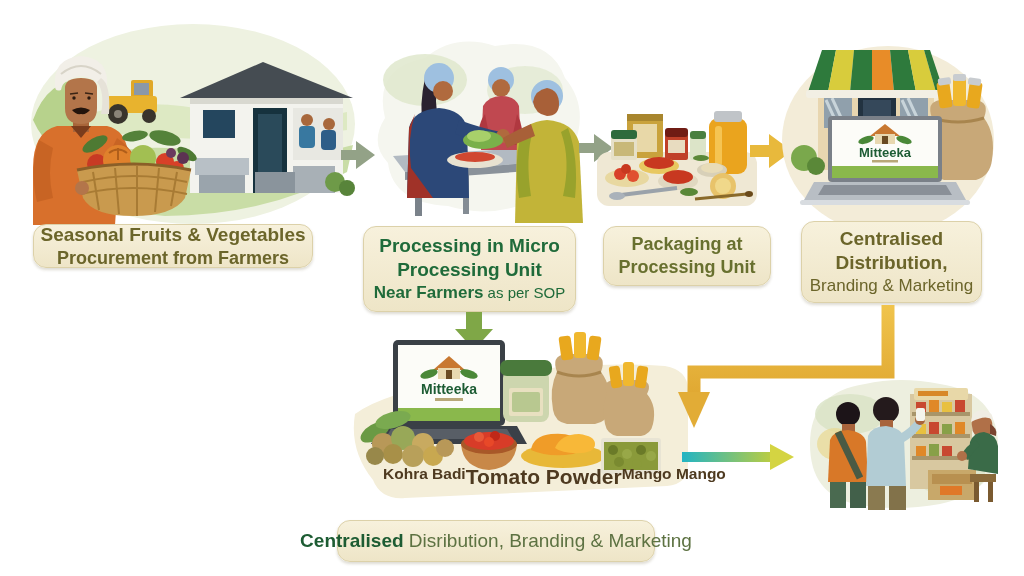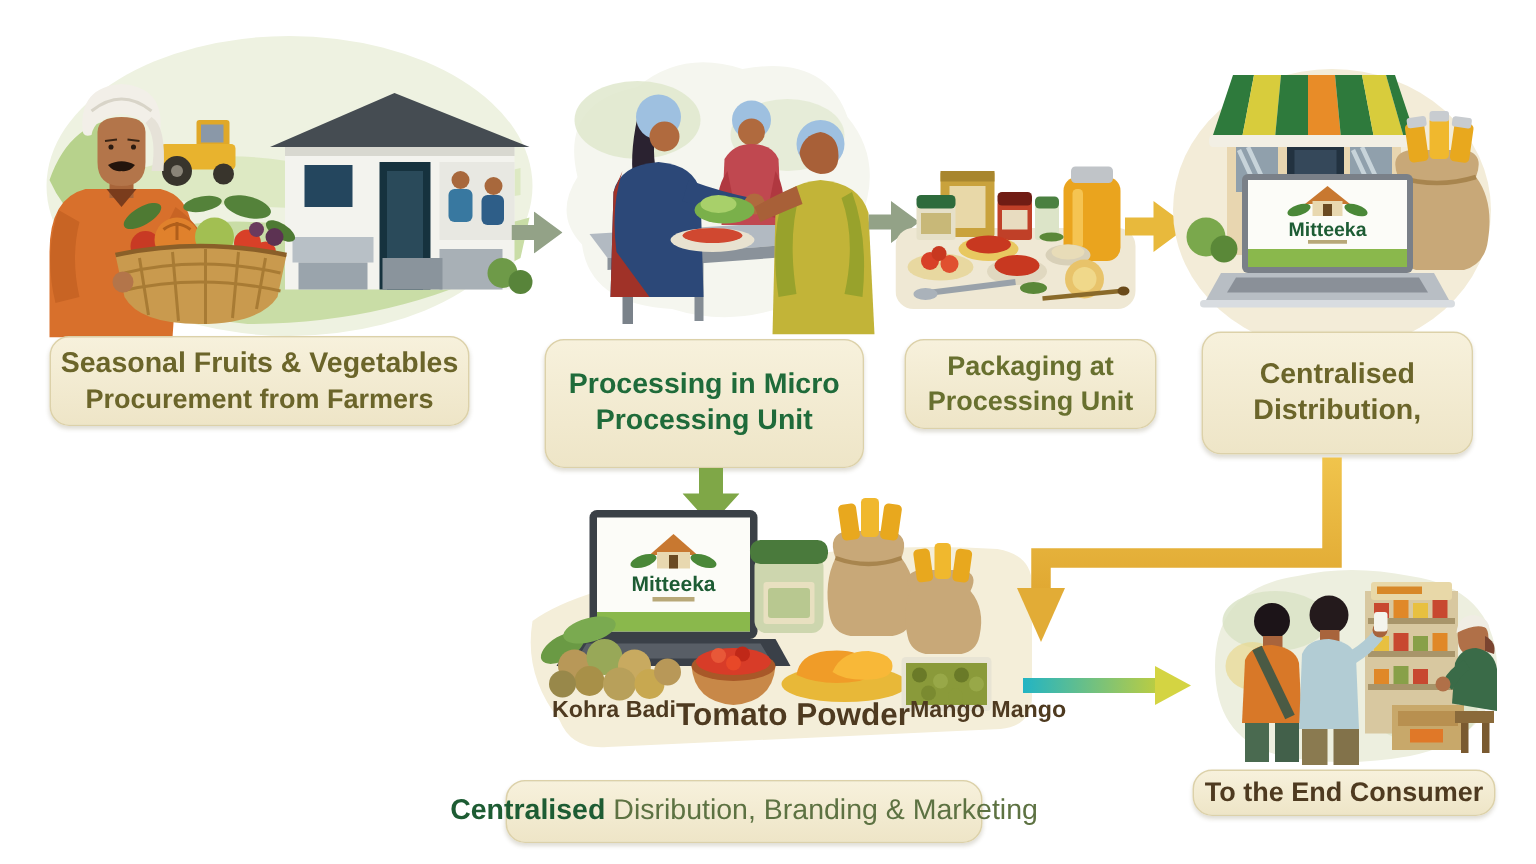--- a/index.html
+++ b/index.html
@@ -88,21 +88,21 @@
       <circle cx="158" cy="138" r="6" fill="#5c3252"></circle>
       <circle cx="146" cy="133" r="5" fill="#6a3a5e"></circle>
       <path d="M52,150 Q108,138 166,150 L160,178 Q148,196 108,196 Q68,196 58,178 Z" fill="#c99a4e"></path>
       <path d="M52,150 Q108,138 166,150" stroke="#8a5f28" stroke-width="3" fill="none"></path>
       <path d="M58,162 Q108,150 162,162 M56,174 Q108,162 162,174" stroke="#a87b34" stroke-width="2" fill="none"></path>
       <path d="M68,152 L74,190 M90,148 L94,194 M112,146 L112,196 M134,148 L130,192 M152,152 L146,186" stroke="#a87b34" stroke-width="2" fill="none"></path>
       <circle cx="57" cy="168" r="7" fill="#b3754a"></circle>
     </g>
   </svg>
 
-  <div class="labelbox" style="left:33px;top:224px;width:280px;height:60px">
+  <div class="labelbox" style="left:33px;top:224px;width:280px;height:44px">
     <div class="olive b" style="font-size:19px;line-height:25px">Seasonal Fruits &amp; Vegetables</div>
     <div class="olive b" style="font-size:18px;line-height:23px">Procurement from Farmers</div>
   </div>
 
   <svg class="abs" style="left:341px;top:141px" width="34" height="28" viewBox="0 0 34 28">
     <path d="M0,9 h15 v-9 l19,14 l-19,14 v-9 h-15 z" fill="#93a287"></path>
   </svg>
 
   <svg class="abs" style="left:363px;top:28px" width="225" height="195" viewBox="0 0 225 195">
     <path d="M22,90 Q10,40 62,30 Q92,5 132,18 Q187,8 202,50 Q227,80 210,120 Q222,160 175,170 Q130,192 85,178 Q30,175 25,135 Q6,115 22,90Z" fill="#f5f6ef"></path>
@@ -139,20 +139,23 @@
     </g>
     <ellipse cx="120" cy="112" rx="20" ry="9" fill="#7ab04a"></ellipse>
     <ellipse cx="116" cy="108" rx="12" ry="6" fill="#a8d06a"></ellipse>
     <ellipse cx="112" cy="132" rx="28" ry="8" fill="#e8e2d0"></ellipse>
     <ellipse cx="112" cy="129" rx="20" ry="5" fill="#d04830"></ellipse>
   </svg>
 
   <div class="labelbox" style="left:363px;top:226px;width:213px;height:86px">
     <div class="green b" style="font-size:19px;line-height:24px">Processing in Micro</div>
     <div class="green b" style="font-size:19px;line-height:24px">Processing Unit</div>
+    <div style="line-height:22px">
+      <span class="green b" style="font-size:17px">Near Farmers</span><span class="green" style="font-size:15px"> as per SOP</span>
+    </div>
   </div>
 
   <svg class="abs" style="left:579px;top:134px" width="34" height="28" viewBox="0 0 34 28">
     <path d="M0,9 h15 v-9 l19,14 l-19,14 v-9 h-15 z" fill="#93a287"></path>
   </svg>
 
   <svg class="abs" style="left:597px;top:100px" width="170" height="112" viewBox="0 0 170 112">
     <rect x="0" y="52" width="160" height="54" rx="12" fill="#efe8d4"></rect>
     <g>
       <rect x="30" y="14" width="36" height="44" rx="2" fill="#c9a23c"></rect>
@@ -253,20 +256,21 @@
       <rect x="92" y="118" width="26" height="2.5" fill="#b8a878"></rect>
       <polygon points="34,140 176,140 186,158 24,158" fill="#b8bec4"></polygon>
       <polygon points="44,143 166,143 172,153 38,153" fill="#8a9098"></polygon>
       <rect x="20" y="158" width="170" height="5" rx="2.5" fill="#d8dce0"></rect>
     </g>
   </svg>
 
   <div class="labelbox" style="left:801px;top:221px;width:181px;height:82px">
     <div class="olive b" style="font-size:19px;line-height:24px">Centralised</div>
     <div class="olive b" style="font-size:19px;line-height:24px">Distribution,</div>
+    <div class="olive" style="font-size:17px;line-height:22px">Branding &amp; Marketing</div>
   </div>
 
   <svg class="abs" style="left:455px;top:312px" width="38" height="38" viewBox="0 0 38 38">
     <path d="M11,0 h16 v17 h11 l-19,21 l-19,-21 h11 z" fill="#7fa747"></path>
   </svg>
 
   <svg class="abs" style="left:345px;top:332px" width="345" height="168" viewBox="0 0 345 168">
     <path d="M10,82 Q40,60 120,48 Q230,28 320,34 Q343,38 343,58 L343,132 Q343,152 322,154 L60,166 Q36,168 28,148 Q4,118 10,82 Z" fill="#f4eed9"></path>
     <g>
       <rect x="48" y="8" width="112" height="86" rx="5" fill="#3a4046"></rect>
@@ -331,21 +335,21 @@
       <rect x="259" y="110" width="54" height="28" fill="#8a9a3a"></rect>
       <circle cx="268" cy="118" r="5" fill="#6a7a28"></circle>
         <circle cx="282" cy="122" r="5" fill="#98a848"></circle>
         <circle cx="296" cy="118" r="5" fill="#6a7a28"></circle>
         <circle cx="306" cy="124" r="5" fill="#98a848"></circle>
         <circle cx="274" cy="130" r="5" fill="#7a8a30"></circle>
         <circle cx="292" cy="132" r="5" fill="#8a9a3a"></circle>
     </g>
   </svg>
 
-  <div class="abs" style="left:368px;top:465px;width:300px;display:flex;justify-content:space-between">
+  <div class="abs" style="left:383px;top:465px;width:300px;display:flex;justify-content:space-between">
     <span class="brown b" style="font-size:15.5px;white-space:nowrap">Kohra Badi</span>
     <span class="brown" style="font-size:21px;font-weight:600;white-space:nowrap">Tomato Powder</span>
     <span class="brown" style="font-size:15.5px;font-weight:600;white-space:nowrap">Mango Mango</span>
   </div>
 
   <svg class="abs" style="left:678px;top:300px" width="225" height="135" viewBox="0 0 225 135">
     <defs>
       <linearGradient id="goldgrad" x1="0" y1="0" x2="0" y2="1">
         <stop offset="0" stop-color="#f0c44c"></stop>
           <stop offset="1" stop-color="#e0a832"></stop>
@@ -425,17 +429,14 @@
       <rect x="99" y="112" width="17" height="24" fill="#82724a"></rect>
     </g>
   </svg>
 
   <div class="labelbox" style="left:337px;top:520px;width:318px;height:42px">
     <div style="white-space:nowrap">
       <span class="b" style="font-size:19px;color:#1d5c33">Centralised</span><span style="font-size:19px;color:#5d7242"> Disribution, Branding &amp; Marketing</span>
     </div>
   </div>
 
-  <div class="labelbox" style="left:795px;top:513px;width:202px;height:31px">
-    <div class="brown" style="font-size:18px;font-weight:600">To the End Consumer</div>
-  </div>
 
 </div>
 
 </body></html>

